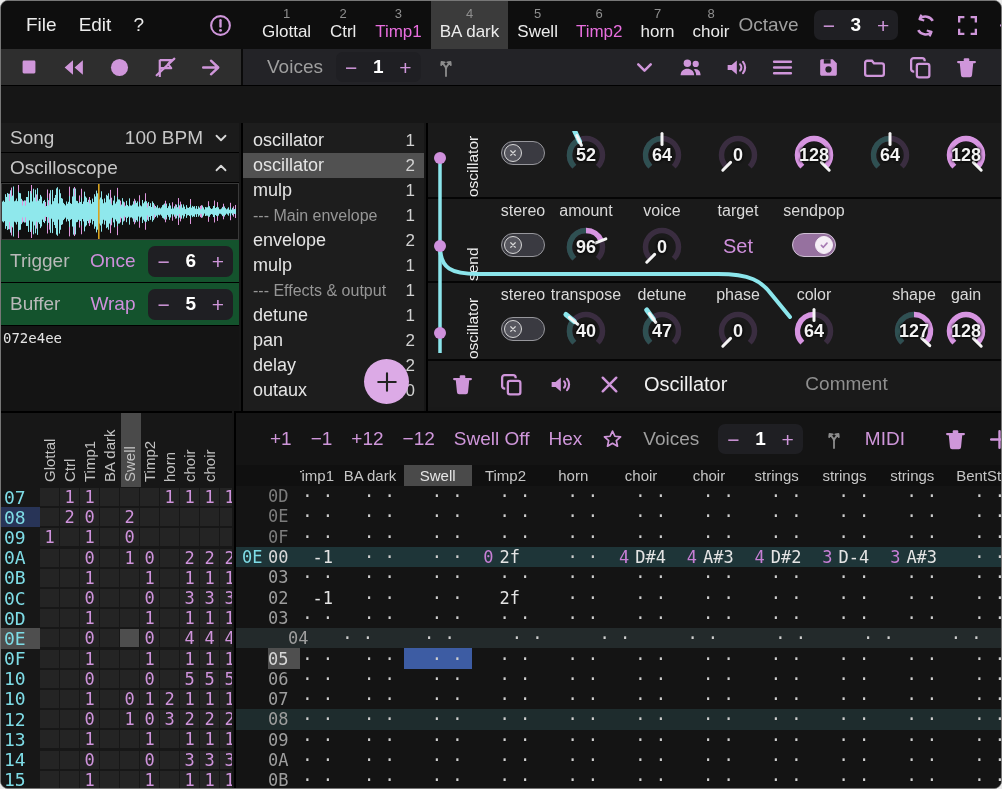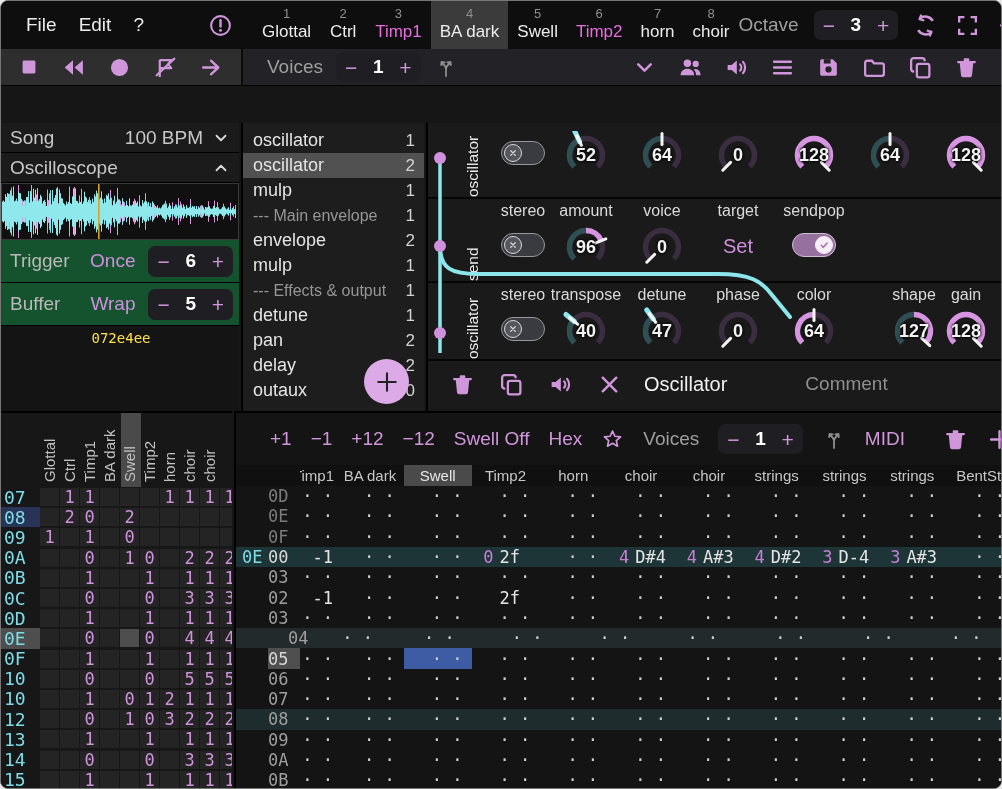--- a/index.html
+++ b/index.html
@@ -44,21 +44,21 @@
   
   .panel{position:absolute;}
   #left-panel{left:0;top:122px;width:238px;height:288px;background:#141414;}
   .lrow{height:30px;background:#1b1b1b;border-bottom:1px solid #000;display:flex;align-items:center;padding:0 9px;color:#c7c7c7;font-size:19px;}
   .lrow .lv{margin-left:auto;}
   .lrow .chev{margin-left:9px;display:flex;}
   #wave-box{height:57px;background:#101010;border-bottom:1px solid #000;position:relative;outline:1px solid #3a3a3a;outline-offset:-1px;}
   .trow{height:43px;background:#14532d;border-bottom:1px solid #000;display:flex;align-items:center;padding:0 6px 0 9px;}
   .trow .tl{color:#b9b9b9;font-size:19px;}
   .trow .tm{margin-left:auto;margin-right:13px;color:#cf8fdc;font-size:19px;}
-  .version{font:14px "DejaVu Sans Mono",monospace;color:#fde047;padding:4px 0 0 2px;text-align:center;}
+  .version{font:14px "DejaVu Sans Mono",monospace;color:#e5e5e5;padding:4px 0 0 2px;}
   #unit-list{left:240px;top:122px;width:183px;height:288px;background:#1d1d1d;border-left:2px solid #000;padding-top:5px;}
   .ul-row{height:25px;display:flex;align-items:center;padding:0 9px 0 10px;font-size:18px;color:#e4e4e4;}
   .ul-row .cnt{margin-left:auto;color:#d2d2d2;font-size:17px;}
   .ul-row.dim{color:#969696;font-size:16px;}
   .ul-row.sel{background:#515151;}
   #add-unit{position:absolute;right:15px;bottom:7px;width:45px;height:45px;border-radius:50%;background:#dcaae6;display:flex;align-items:center;justify-content:center;color:#222;}
   #unit-editor{left:425px;top:122px;width:577px;height:288px;background:#191919;border-left:2px solid #000;overflow:hidden;}
   .urow{position:relative;background:#1a1a1a;border-bottom:2px solid #050505;}
   .u-vlabel{position:absolute;left:36px;top:0;bottom:0;display:flex;align-items:center;writing-mode:vertical-rl;transform:rotate(180deg);color:#ececec;font-size:15.5px;}
   .slot{position:absolute;width:76px;display:flex;flex-direction:column;align-items:center;}

